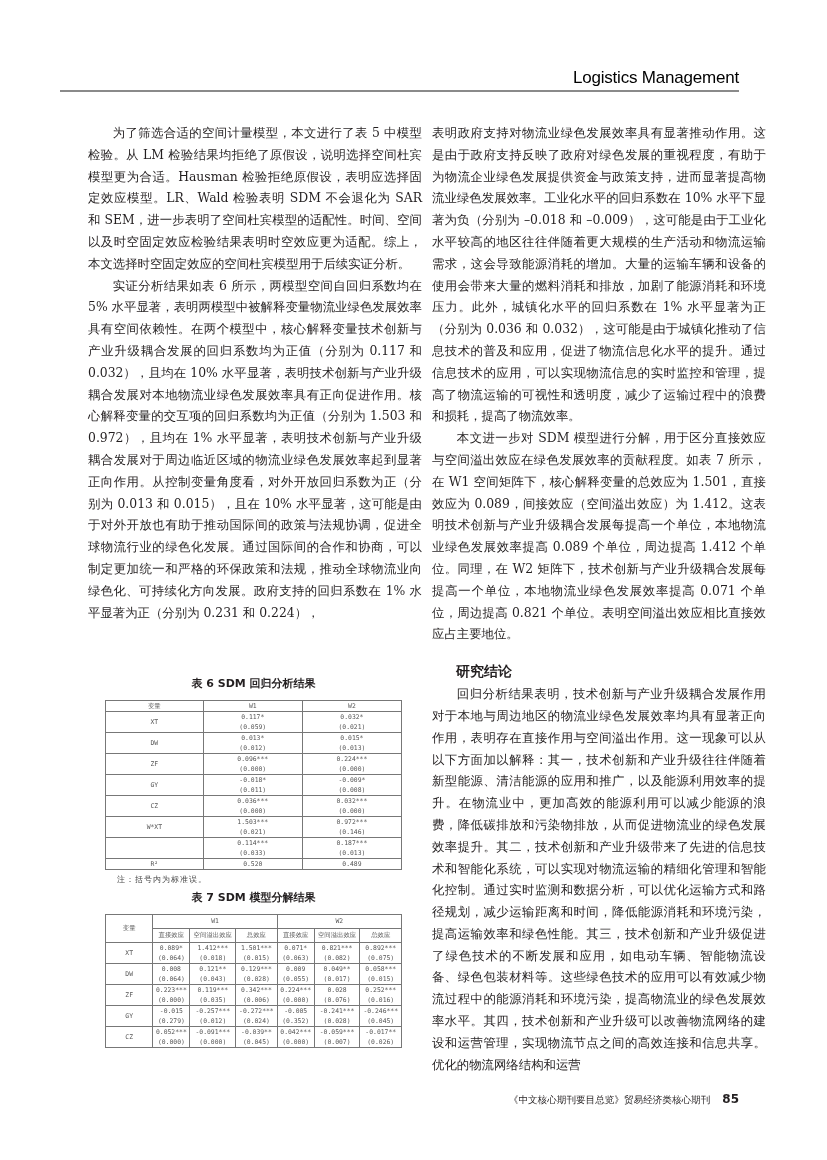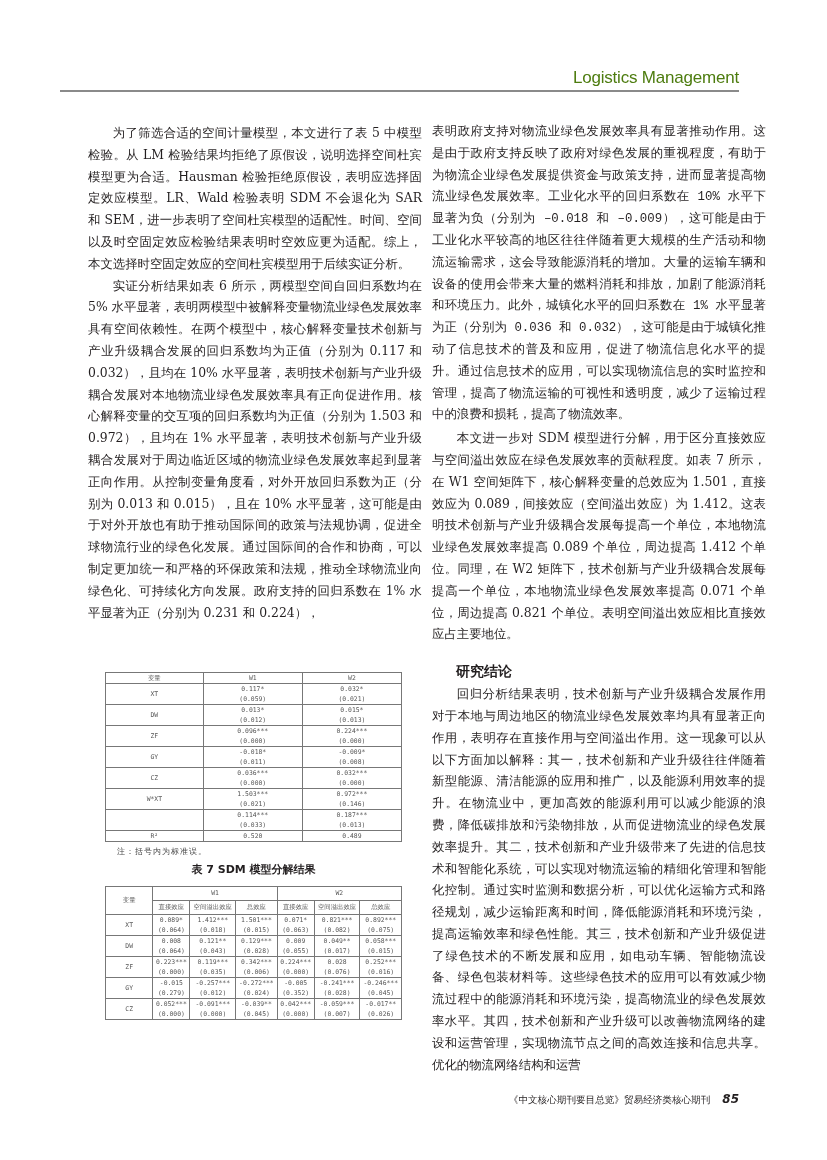--- a/index.html
+++ b/index.html
@@ -1,57 +1,58 @@
 <!DOCTYPE html>
 <html><head>
 <meta charset="utf-8">
 <style>
   html, body { margin: 0; padding: 0; background: #ffffff; }
   body { width: 827px; height: 1160px; position: relative; overflow: hidden;
          font-family: "DejaVu Serif", "Liberation Serif", serif; color: #231f20; }
   .header-title { position: absolute; right: 88px; top: 68px; font-family: "Liberation Sans", sans-serif;
-                  font-size: 17px; color: #4d7c0f; letter-spacing: -0.2px; }
+                  font-size: 17px; color: #000000; letter-spacing: -0.2px; }
   .header-rule { position: absolute; left: 60px; right: 88px; top: 90px; height: 0;
                  border-top: 2px solid #8a8a8a; }
   .col { position: absolute; top: 122px; width: 334px; font-size: 12.4px; line-height: 21.8px;
          text-align: justify; }
   .col-left { left: 88px; }
   .col-right { left: 432px; }
   .col p { margin: 0; text-indent: 2em; }
-  .col p.noindent { text-indent: 0; font-family: Liberation Mono, monospace; }
+  .col p.noindent { text-indent: 0; }
   .subhead { text-indent: 1em; font-size: 12px; letter-spacing: 1px; margin: 0 0 0 0; }
   .section-title { font-family: "DejaVu Sans", "Liberation Sans", sans-serif; font-weight: bold;
                    font-size: 14px; margin: 16px 0 2px 24px; line-height: 20px; }
   .table-caption { font-family: "DejaVu Sans", "Liberation Sans", sans-serif; font-weight: bold;
                    font-size: 11px; text-align: center; line-height: 16px; margin: 4px 0 8px 0; }
   table.data { border-collapse: collapse; width: 100%; font-family: "DejaVu Sans Mono", "Liberation Mono", monospace;
                font-size: 6.4px; color: #555; }
   table.data td, table.data th { border: 1px solid #777; text-align: center; padding: 0;
                                  font-weight: normal; line-height: 10px; }
   table.data td .coef, table.data td .se { display: block; }
   .note { font-size: 8px; color: #444; margin: 4px 0 0 12px; line-height: 12px; letter-spacing: 1px; }
   .tables { position: absolute; left: 105px; top: 672px; width: 297px; }
   .t7 { }
   .t7 table.data th { line-height: 9px; padding: 2px 0; }
   .footer { position: absolute; right: 88px; top: 1092px; font-family: "DejaVu Sans", "Liberation Sans", sans-serif;
             font-size: 9.6px; color: #231f20; }
-  .footer .pg { font-weight: bold; font-size: 12px; margin-left: 12px; font-style: italic; }
+  .footer .pg { font-weight: bold; font-size: 12px; margin-left: 12px; }
 </style>
 </head>
 <body>
 
 <div class="header-title">Logistics Management</div>
 <div class="header-rule"></div>
 
 <div class="col col-left">
   <p>为了筛选合适的空间计量模型，本文进行了表 5 中模型检验。从 LM 检验结果均拒绝了原假设，说明选择空间杜宾模型更为合适。Hausman 检验拒绝原假设，表明应选择固定效应模型。LR、Wald 检验表明 SDM 不会退化为 SAR 和 SEM，进一步表明了空间杜宾模型的适配性。时间、空间以及时空固定效应检验结果表明时空效应更为适配。综上，本文选择时空固定效应的空间杜宾模型用于后续实证分析。</p>
   <p>实证分析结果如表 6 所示，两模型空间自回归系数均在 5% 水平显著，表明两模型中被解释变量物流业绿色发展效率具有空间依赖性。在两个模型中，核心解释变量技术创新与产业升级耦合发展的回归系数均为正值（分别为 0.117 和 0.032），且均在 10% 水平显著，表明技术创新与产业升级耦合发展对本地物流业绿色发展效率具有正向促进作用。核心解释变量的交互项的回归系数均为正值（分别为 1.503 和 0.972），且均在 1% 水平显著，表明技术创新与产业升级耦合发展对于周边临近区域的物流业绿色发展效率起到显著正向作用。从控制变量角度看，对外开放回归系数为正（分别为 0.013 和 0.015），且在 10% 水平显著，这可能是由于对外开放也有助于推动国际间的政策与法规协调，促进全球物流行业的绿色化发展。通过国际间的合作和协商，可以制定更加统一和严格的环保政策和法规，推动全球物流业向绿色化、可持续化方向发展。政府支持的回归系数在 1% 水平显著为正（分别为 0.231 和 0.224），</p>
 </div>
 
 <div class="tables">
+  <div class="table-caption">表 6  SDM 回归分析结果</div>
   <table class="data">
     <thead>
       <tr>
         <th>变量</th>
         <th>W1</th>
         <th>W2</th>
       </tr>
     </thead>
     <tbody id="t6body">
         <tr>

